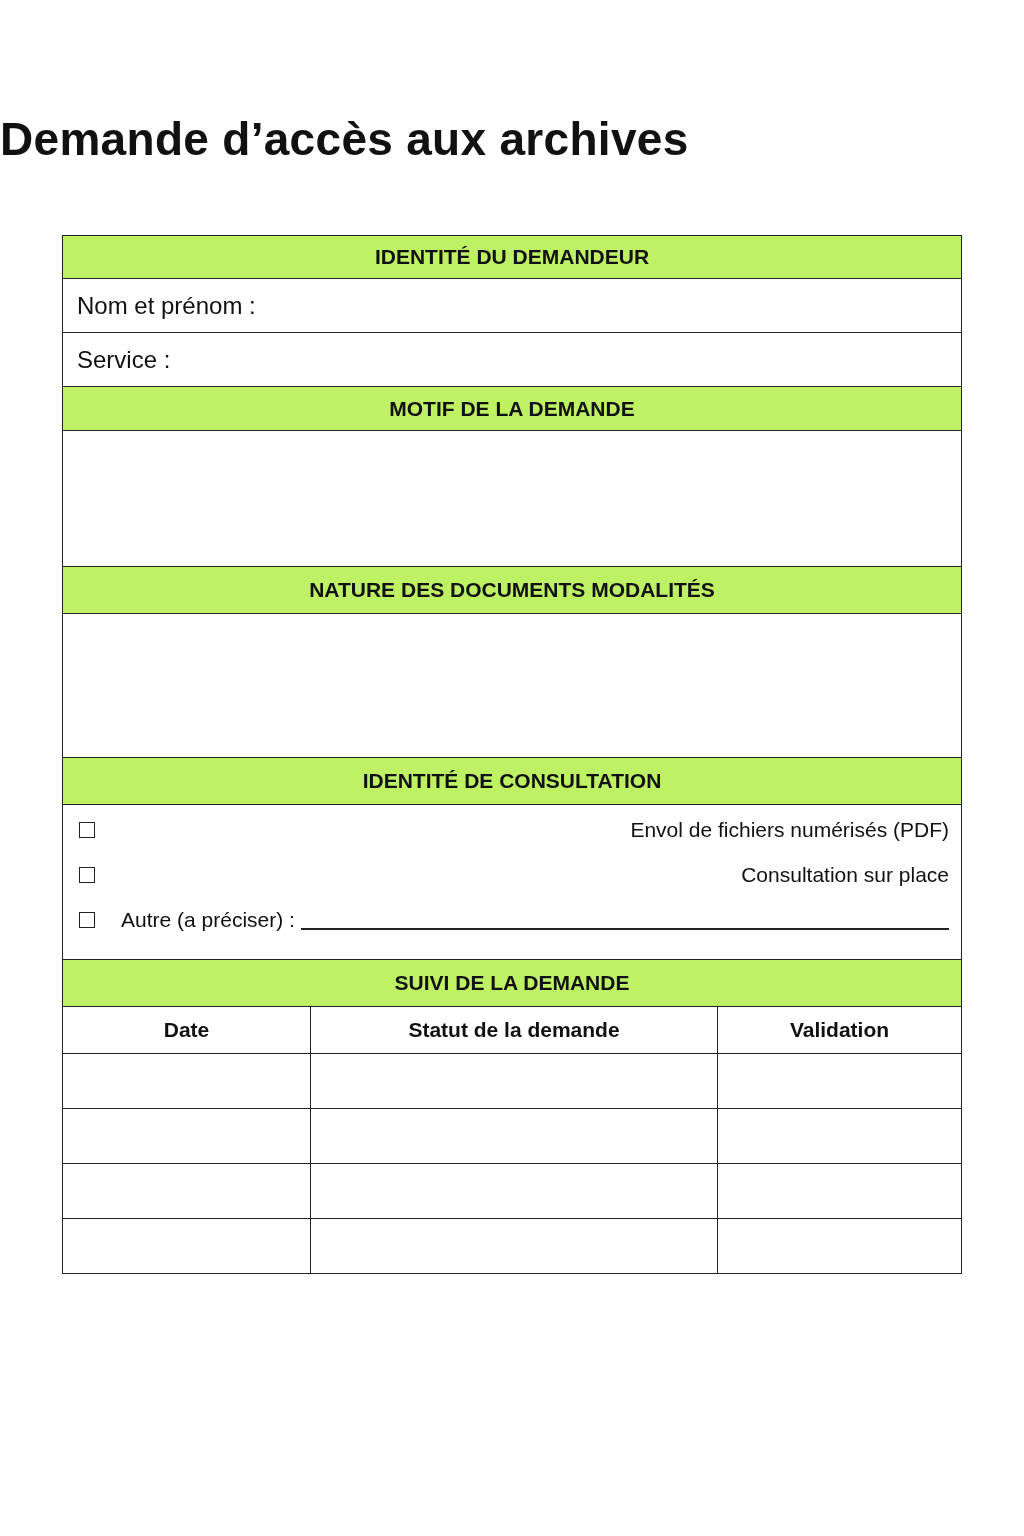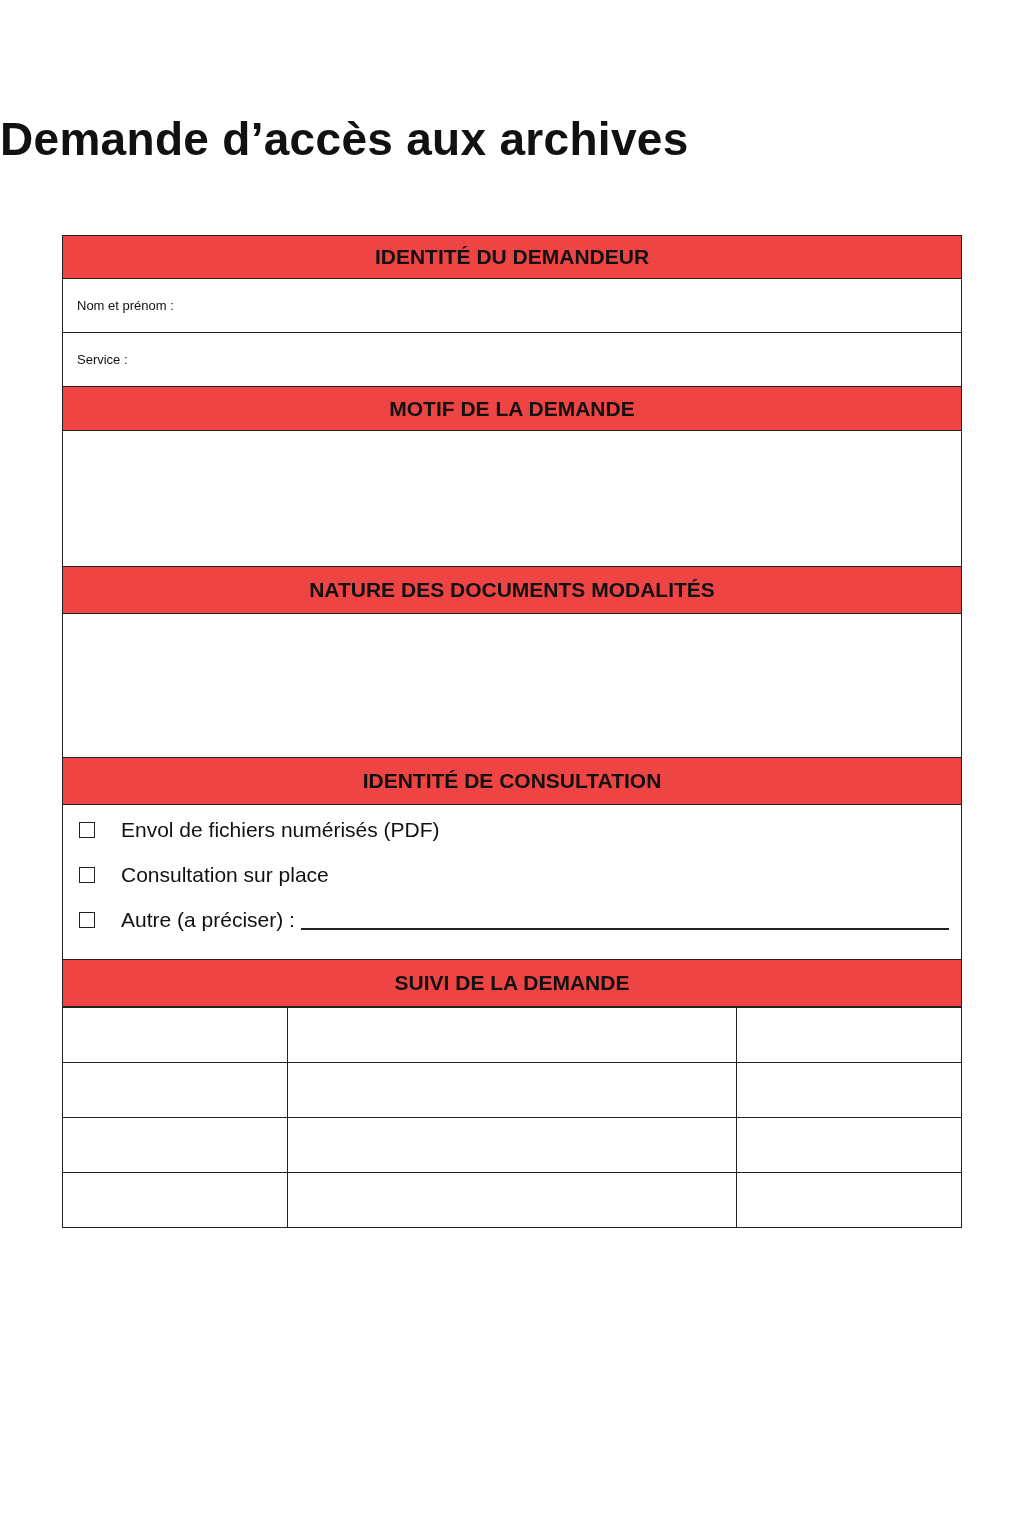--- a/index.html
+++ b/index.html
@@ -1,23 +1,23 @@
 <!DOCTYPE html>
 <html><head>
 <meta charset="utf-8">
 <style>
   html, body { margin: 0; padding: 0; background: #ffffff; }
   body { width: 1024px; height: 1536px; position: relative; font-family: "Liberation Sans", sans-serif; color: #111; }
   .title { position: absolute; top: 112px; left: 0; width: 1016px; text-align: left; font-size: 46px; font-weight: bold; letter-spacing: 0.3px; }
   .form { position: absolute; left: 62px; top: 235px; width: 898px; border: 1.5px solid #222; box-sizing: content-box; }
-  .hdr { background: #ef4444; text-align: center; font-weight: bold; font-size: 21px; border-bottom: 1.5px solid #222; display: flex; align-items: center; justify-content: center; }
-  .row { border-bottom: 1.5px solid #222; display: flex; align-items: center; padding-left: 14px; font-size: 13px; }
+  .hdr { background: #bef264; text-align: center; font-weight: bold; font-size: 21px; border-bottom: 1.5px solid #222; display: flex; align-items: center; justify-content: center; }
+  .row { border-bottom: 1.5px solid #222; display: flex; align-items: center; padding-left: 14px; font-size: 24px; }
   .area { border-bottom: 1.5px solid #222; }
   .opts { border-bottom: 1.5px solid #222; padding-left: 14px; position: relative; }
-  .opt { display: flex; align-items: center; font-size: 21px; position: absolute; left: 14px; right: 12px; }
+  .opt { display: flex; align-items: center; font-size: 21px; position: absolute; left: 14px; right: 12px; justify-content: space-between; }
   .cb { width: 14px; height: 14px; border: 1.5px solid #222; margin-right: 26px; margin-left: 2px; }
   .line { flex: 1; border-bottom: 2px solid #222; margin-left: 6px; height: 14px; align-self: flex-end; margin-bottom: 2px; }
   table { border-collapse: collapse; width: 100%; }
   td, th { border: 1.5px solid #222; padding: 0; }
   th { font-size: 21px; font-weight: bold; height: 46px; }
   td { height: 54px; }
   tr:first-child th { border-top: none; }
   tr th:first-child, tr td:first-child { border-left: none; }
   tr th:last-child, tr td:last-child { border-right: none; }
   tr:last-child td { border-bottom: none; }
@@ -55,20 +55,25 @@
     <div class="opt" style="top:103px">
       <span class="cb"></span>
       <span>Autre (a préciser) :</span>
       <span class="line"></span>
     </div>
   </div>
 
   <div class="hdr" style="height:46px">SUIVI DE LA DEMANDE</div>
   <table>
     <tbody>
+        <tr>
+      <th style="width:247px">Date</th>
+      <th style="width:406px">Statut de la demande</th>
+      <th>Validation</th>
+    </tr>
     <tr>
       <td></td>
       <td></td>
       <td></td>
     </tr>
     <tr>
       <td></td>
       <td></td>
       <td></td>
     </tr>

